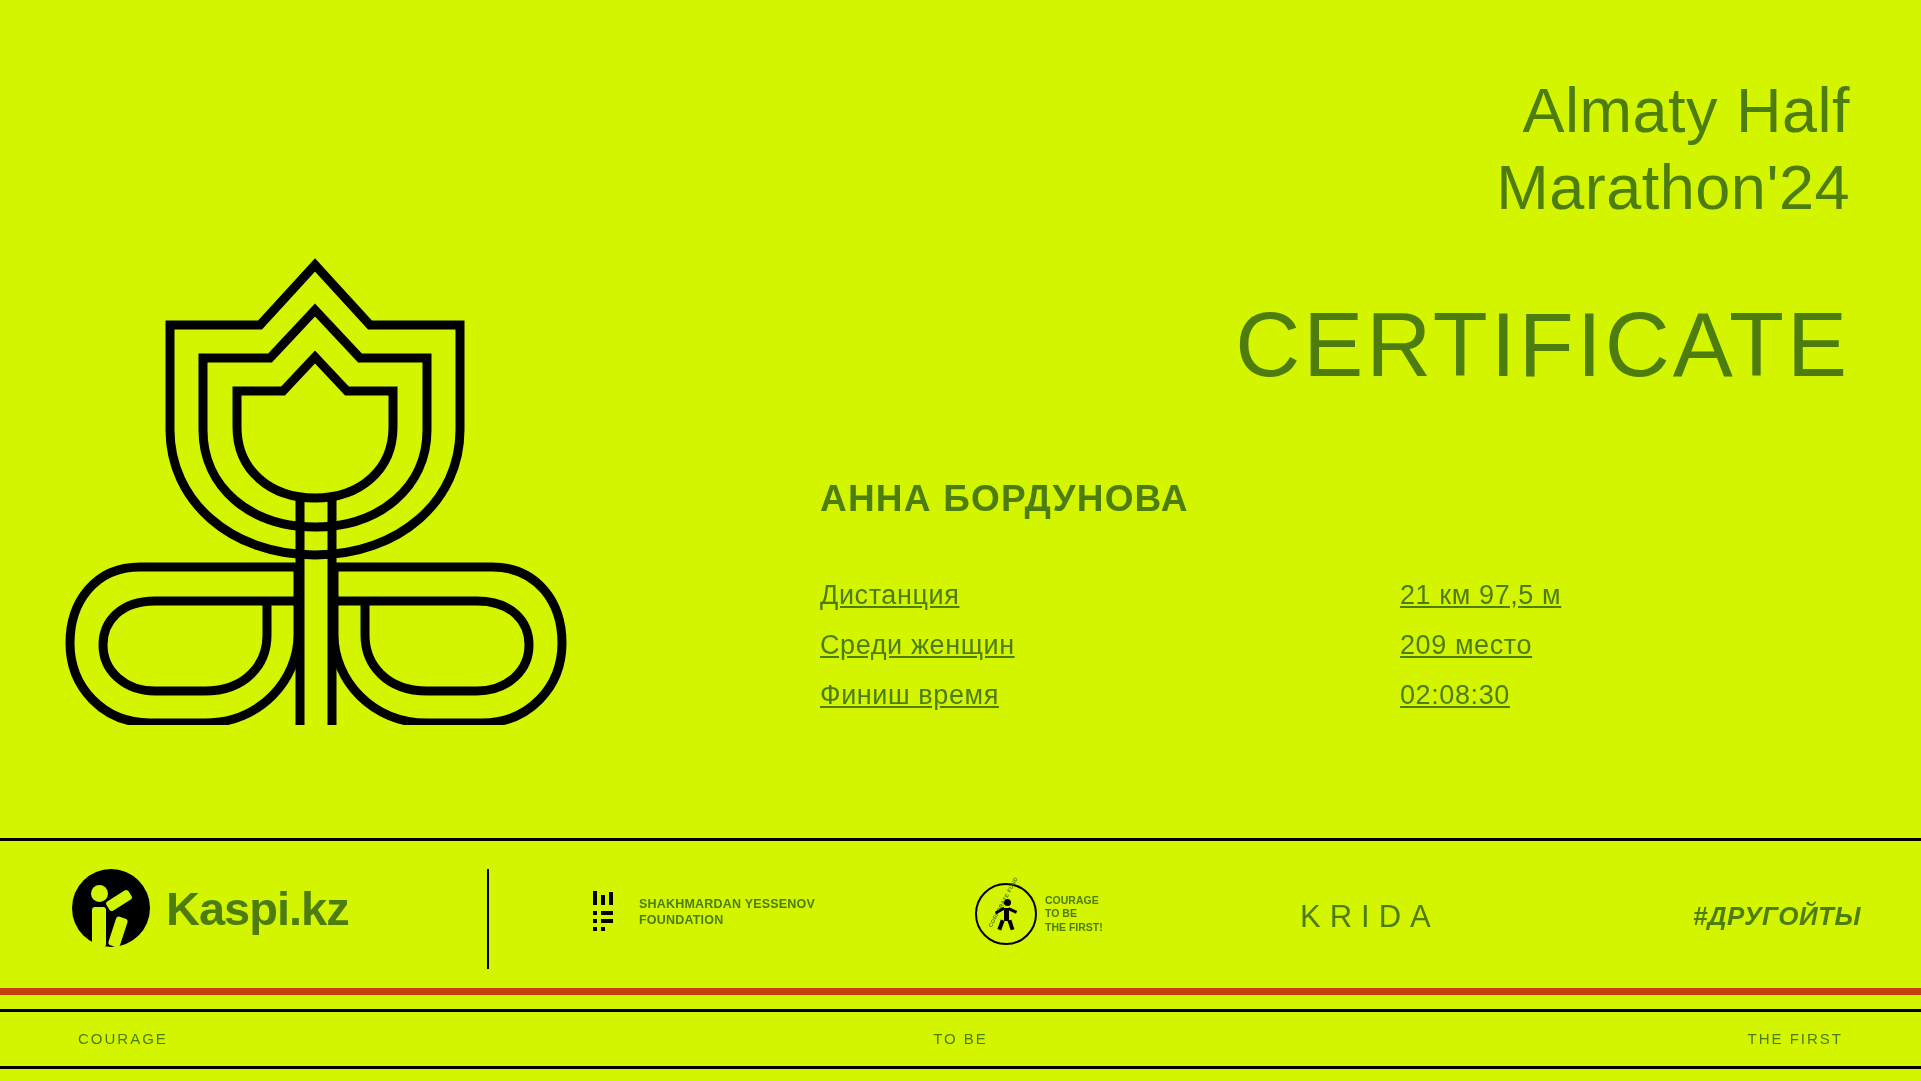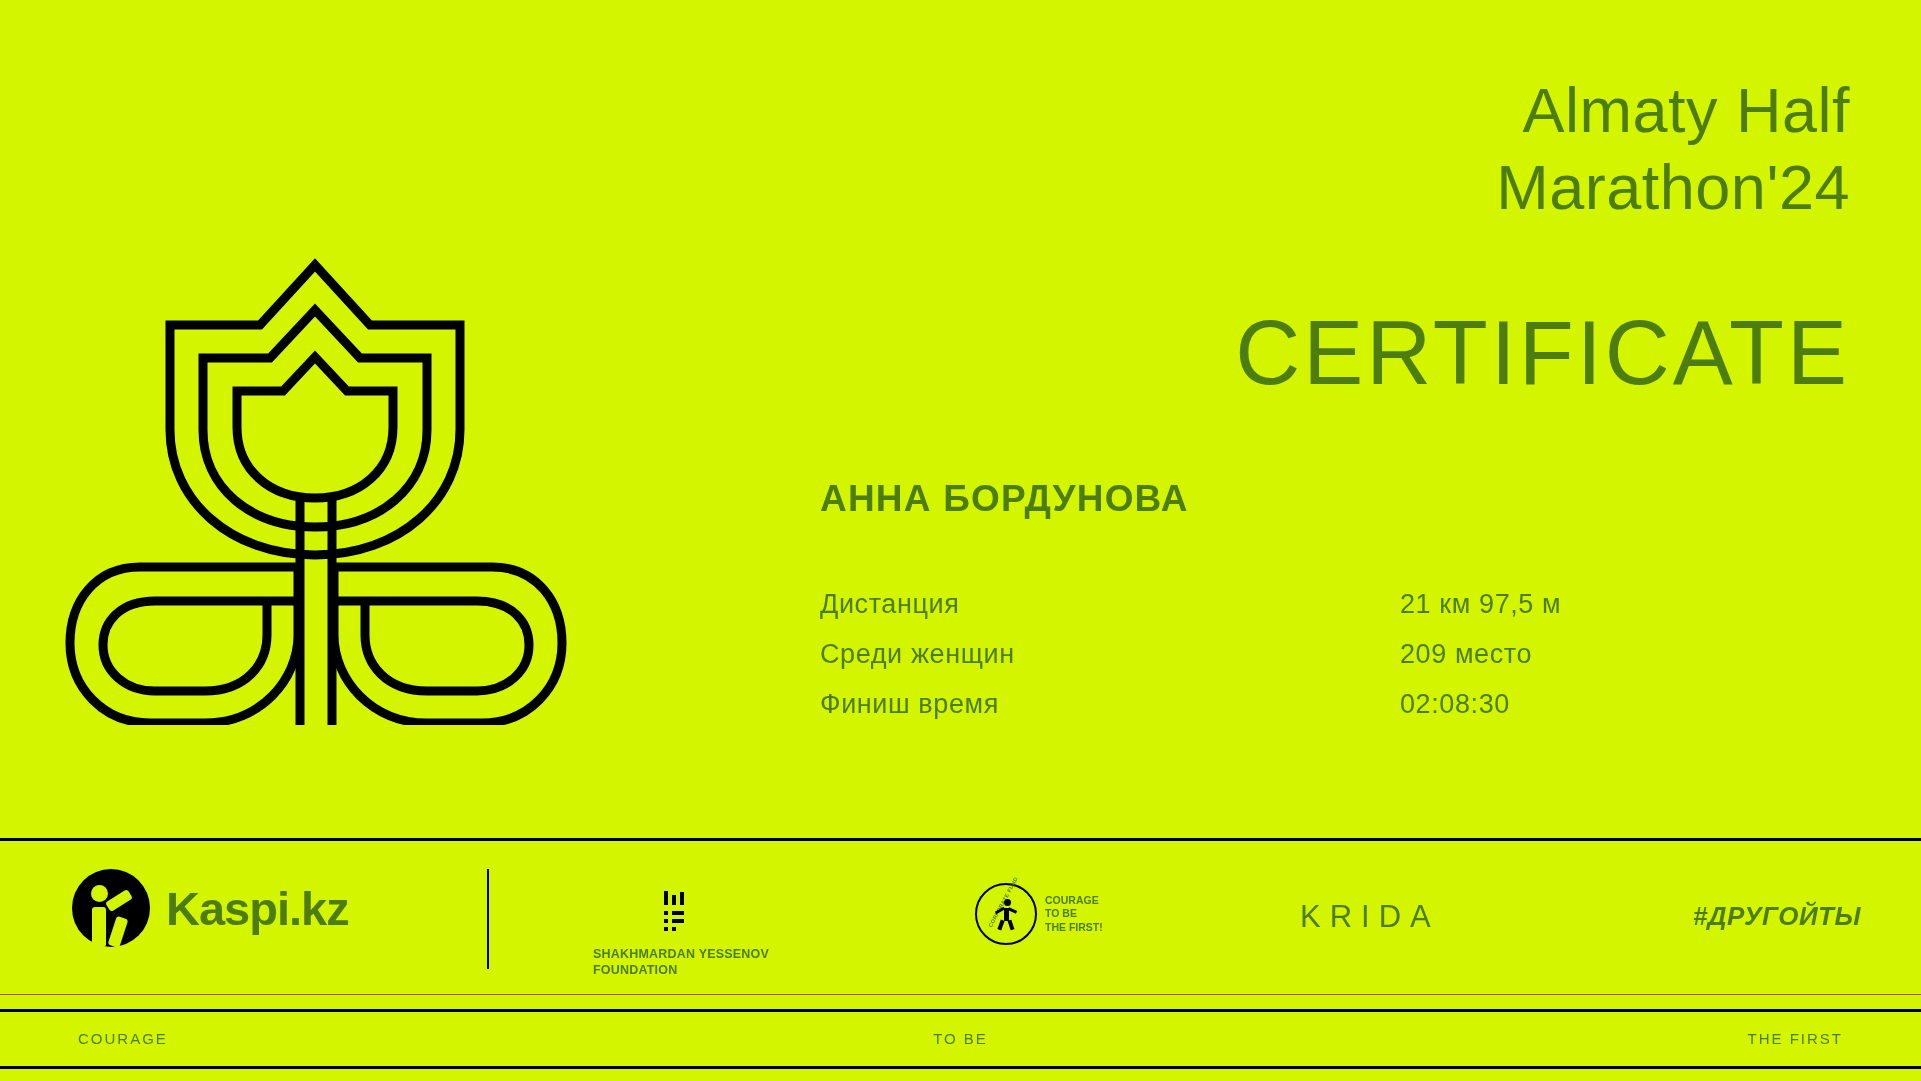--- a/index.html
+++ b/index.html
@@ -64,21 +64,21 @@
     font-size: 63px;
     line-height: 1.22;
     font-weight: 400;
     letter-spacing: 0.5px;
     white-space: pre-line;
   }
 
   .cert-word {
     position: absolute;
     right: 0;
-    top: 308px;
+    top: 300px;
     width: 1090px;
     text-align: right;
     font-size: 90px;
     line-height: 1;
     font-weight: 400;
     letter-spacing: 3px;
   }
 
   .athlete-name {
     position: absolute;
@@ -90,42 +90,43 @@
   }
 
   .results {
     position: absolute;
     left: 60px;
     top: 570px;
     width: 1030px;
   }
   .result-row {
     display: flex;
-    align-items: flex-end;
+    align-items: center;
     height: 50px;
     font-size: 27px;
     letter-spacing: 0.6px;
+    text-decoration: underline;
   }
   .result-label {
     width: 580px;
     flex: 0 0 580px;
   }
   .result-value {
     flex: 1 1 auto;
   }
 
   
   .sponsor-bar {
     position: absolute;
     left: 0;
     top: 838px;
     width: 1921px;
     height: 157px;
     border-top: 3px solid #000;
-    border-bottom: 1px solid #c2410c;
+    border-bottom: 7px solid #c2410c;
     box-sizing: border-box;
     display: flex;
     align-items: center;
   }
 
   .kaspi {
     position: absolute;
     left: 72px;
     top: 28px;
     display: flex;
@@ -192,21 +193,20 @@
     background: #000;
   }
 
   .yessenov {
     position: absolute;
     left: 593px;
     top: 50px;
     display: flex;
     align-items: center;
     gap: 12px;
-    flex-direction: column;
   }
   .yessenov-mark {
     width: 34px;
     height: 44px;
     position: relative;
   }
   .yessenov-mark i {
     position: absolute;
     background: #000;
     display: block;

